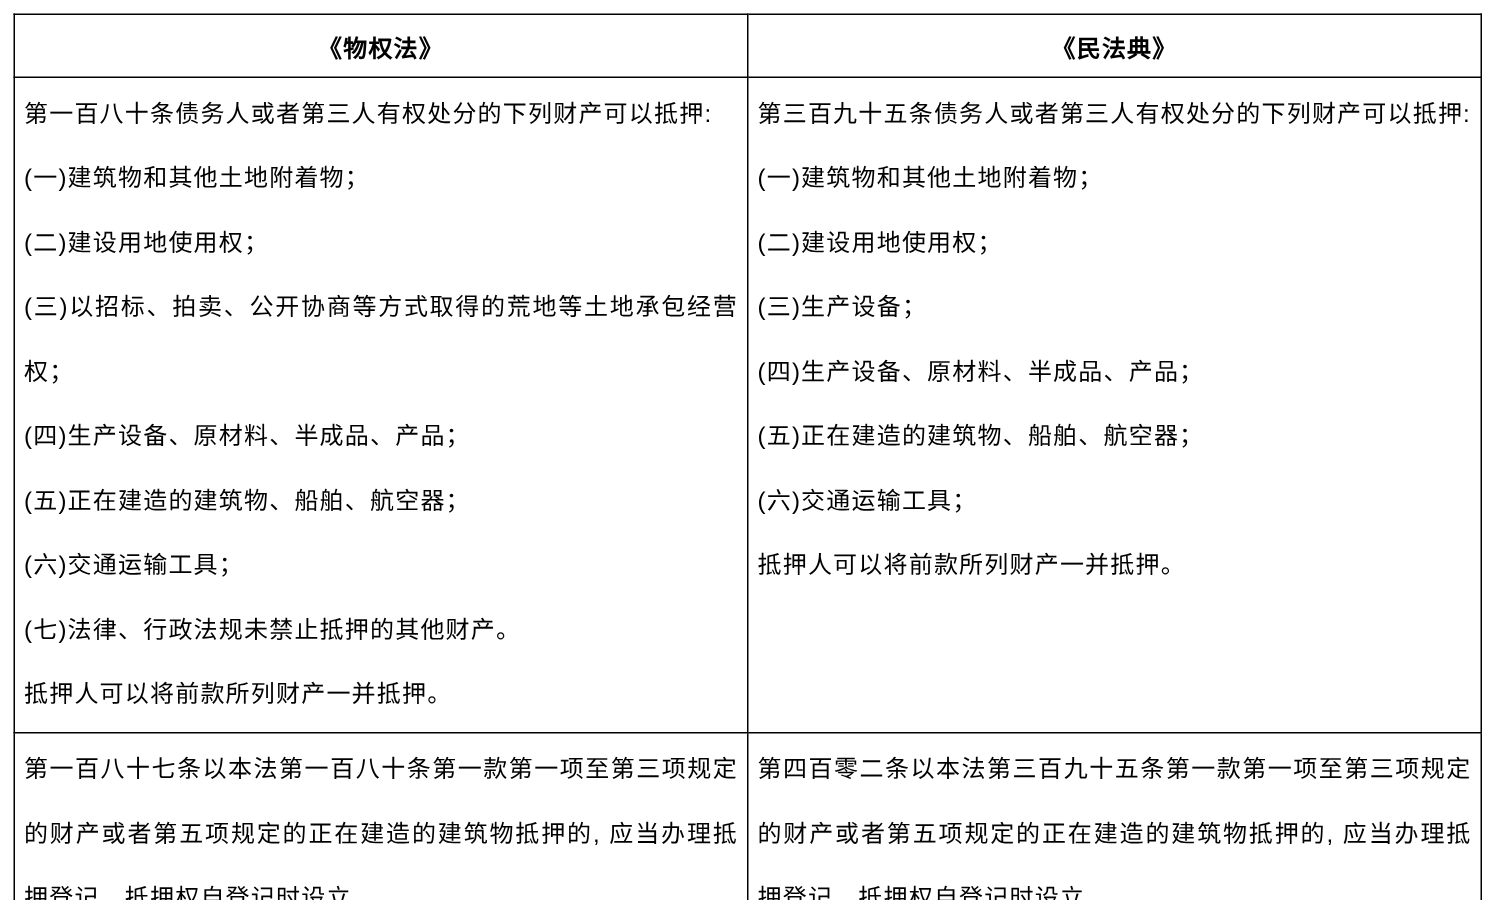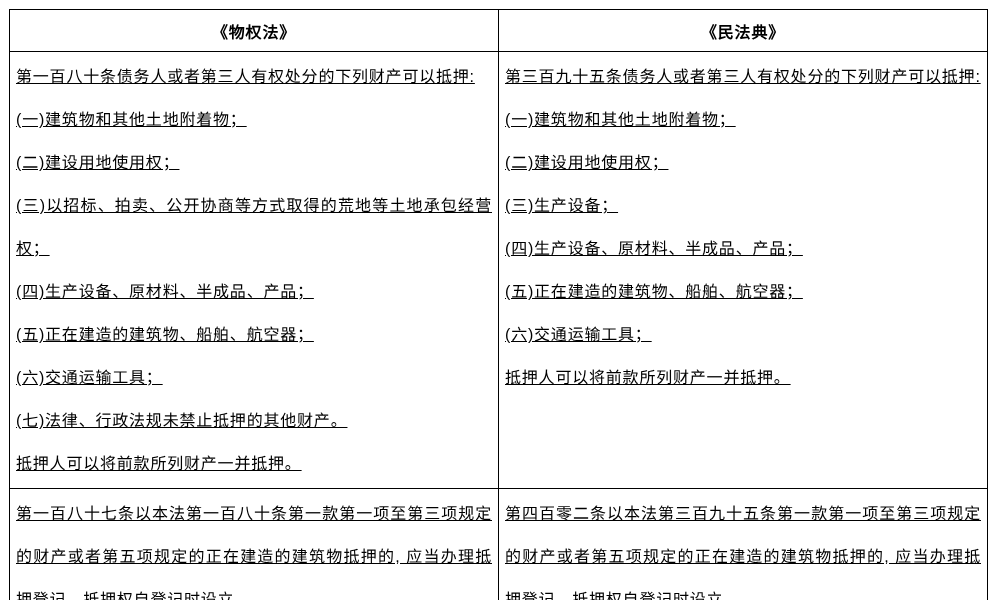--- a/index.html
+++ b/index.html
@@ -42,21 +42,20 @@
     vertical-align: top;
     padding: 3px 6px 3px 6px;
     font-size: 16px;
     letter-spacing: 0.8px;
     line-height: 43px;
   }
   table.law-table td p {
     margin: 0;
     text-align: justify;
     word-break: break-all;
-    text-decoration: underline;
   }
 </style>
 </head>
 <body>
 
 <div class="page">
   <table class="law-table">
     <thead>
       <tr>
         <th>《物权法》</th>

